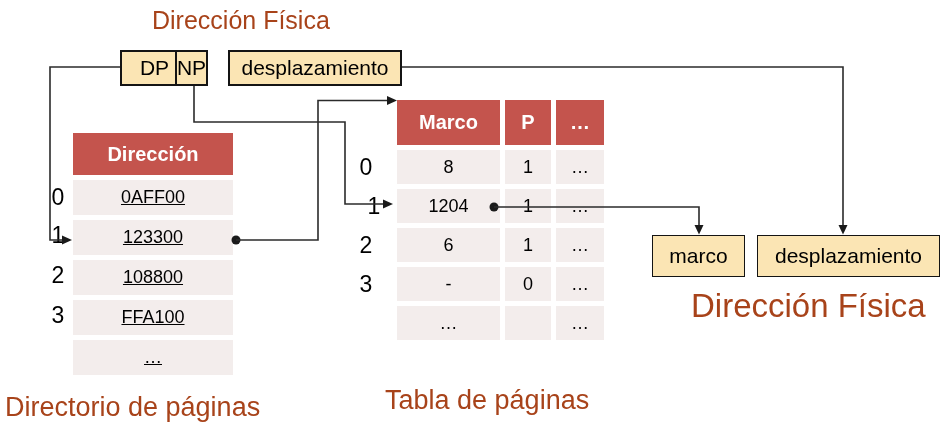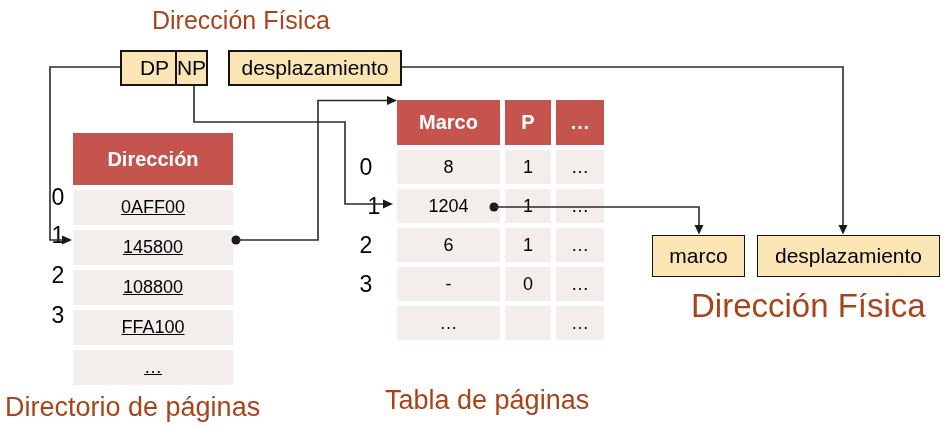--- a/index.html
+++ b/index.html
@@ -19,21 +19,21 @@
     display:flex;align-items:center;justify-content:center;
     font-size:21px;white-space:nowrap;
   }
   .cream.small{border-width:1.5px;font-size:21px;}
   
   .dirtable{left:73px;top:133px;width:160px;}
   .th{
     background:#C4544D;color:#ffffff;font-weight:bold;font-size:20px;
     display:flex;align-items:center;justify-content:center;box-sizing:border-box;
   }
-  .dirtable .th{height:52px;margin-bottom:5px;}
+  .dirtable .th{height:42px;margin-bottom:5px;}
   .td{
     background:#F3EDEC;font-size:18px;
     display:flex;align-items:center;justify-content:center;box-sizing:border-box;
   }
   .dirtable .td{height:35px;margin-bottom:5px;text-decoration:underline;}
   
   .pagetable{
     left:397px;top:100px;display:grid;
     grid-template-columns:103px 46px 48px;column-gap:5px;row-gap:5px;
   }
@@ -55,21 +55,21 @@
 
   <div class="abs title" style="left:152px;top:6px;">Dirección Física</div>
 
   <div class="abs cream" style="left:120px;top:50px;width:57px;height:36px;padding-left:12px;">DP</div>
   <div class="abs cream" style="left:175px;top:50px;width:33px;height:36px;">NP</div>
   <div class="abs cream" style="left:228px;top:50px;width:174px;height:36px;">desplazamiento</div>
 
   <div class="abs dirtable">
     <div class="th">Dirección</div>
     <div class="td">0AFF00</div>
-    <div class="td">145800</div>
+    <div class="td">123300</div>
     <div class="td">108800</div>
     <div class="td">FFA100</div>
     <div class="td">…</div>
   </div>
   <div class="abs rowlabel" style="left:44px;top:180px;height:35px;">0</div>
   <div class="abs rowlabel" style="left:44px;top:218px;height:35px;">1</div>
   <div class="abs rowlabel" style="left:44px;top:258px;height:35px;">2</div>
   <div class="abs rowlabel" style="left:44px;top:298px;height:35px;">3</div>
   <div class="abs caption" style="left:5px;top:392px;">Directorio de páginas</div>
 

